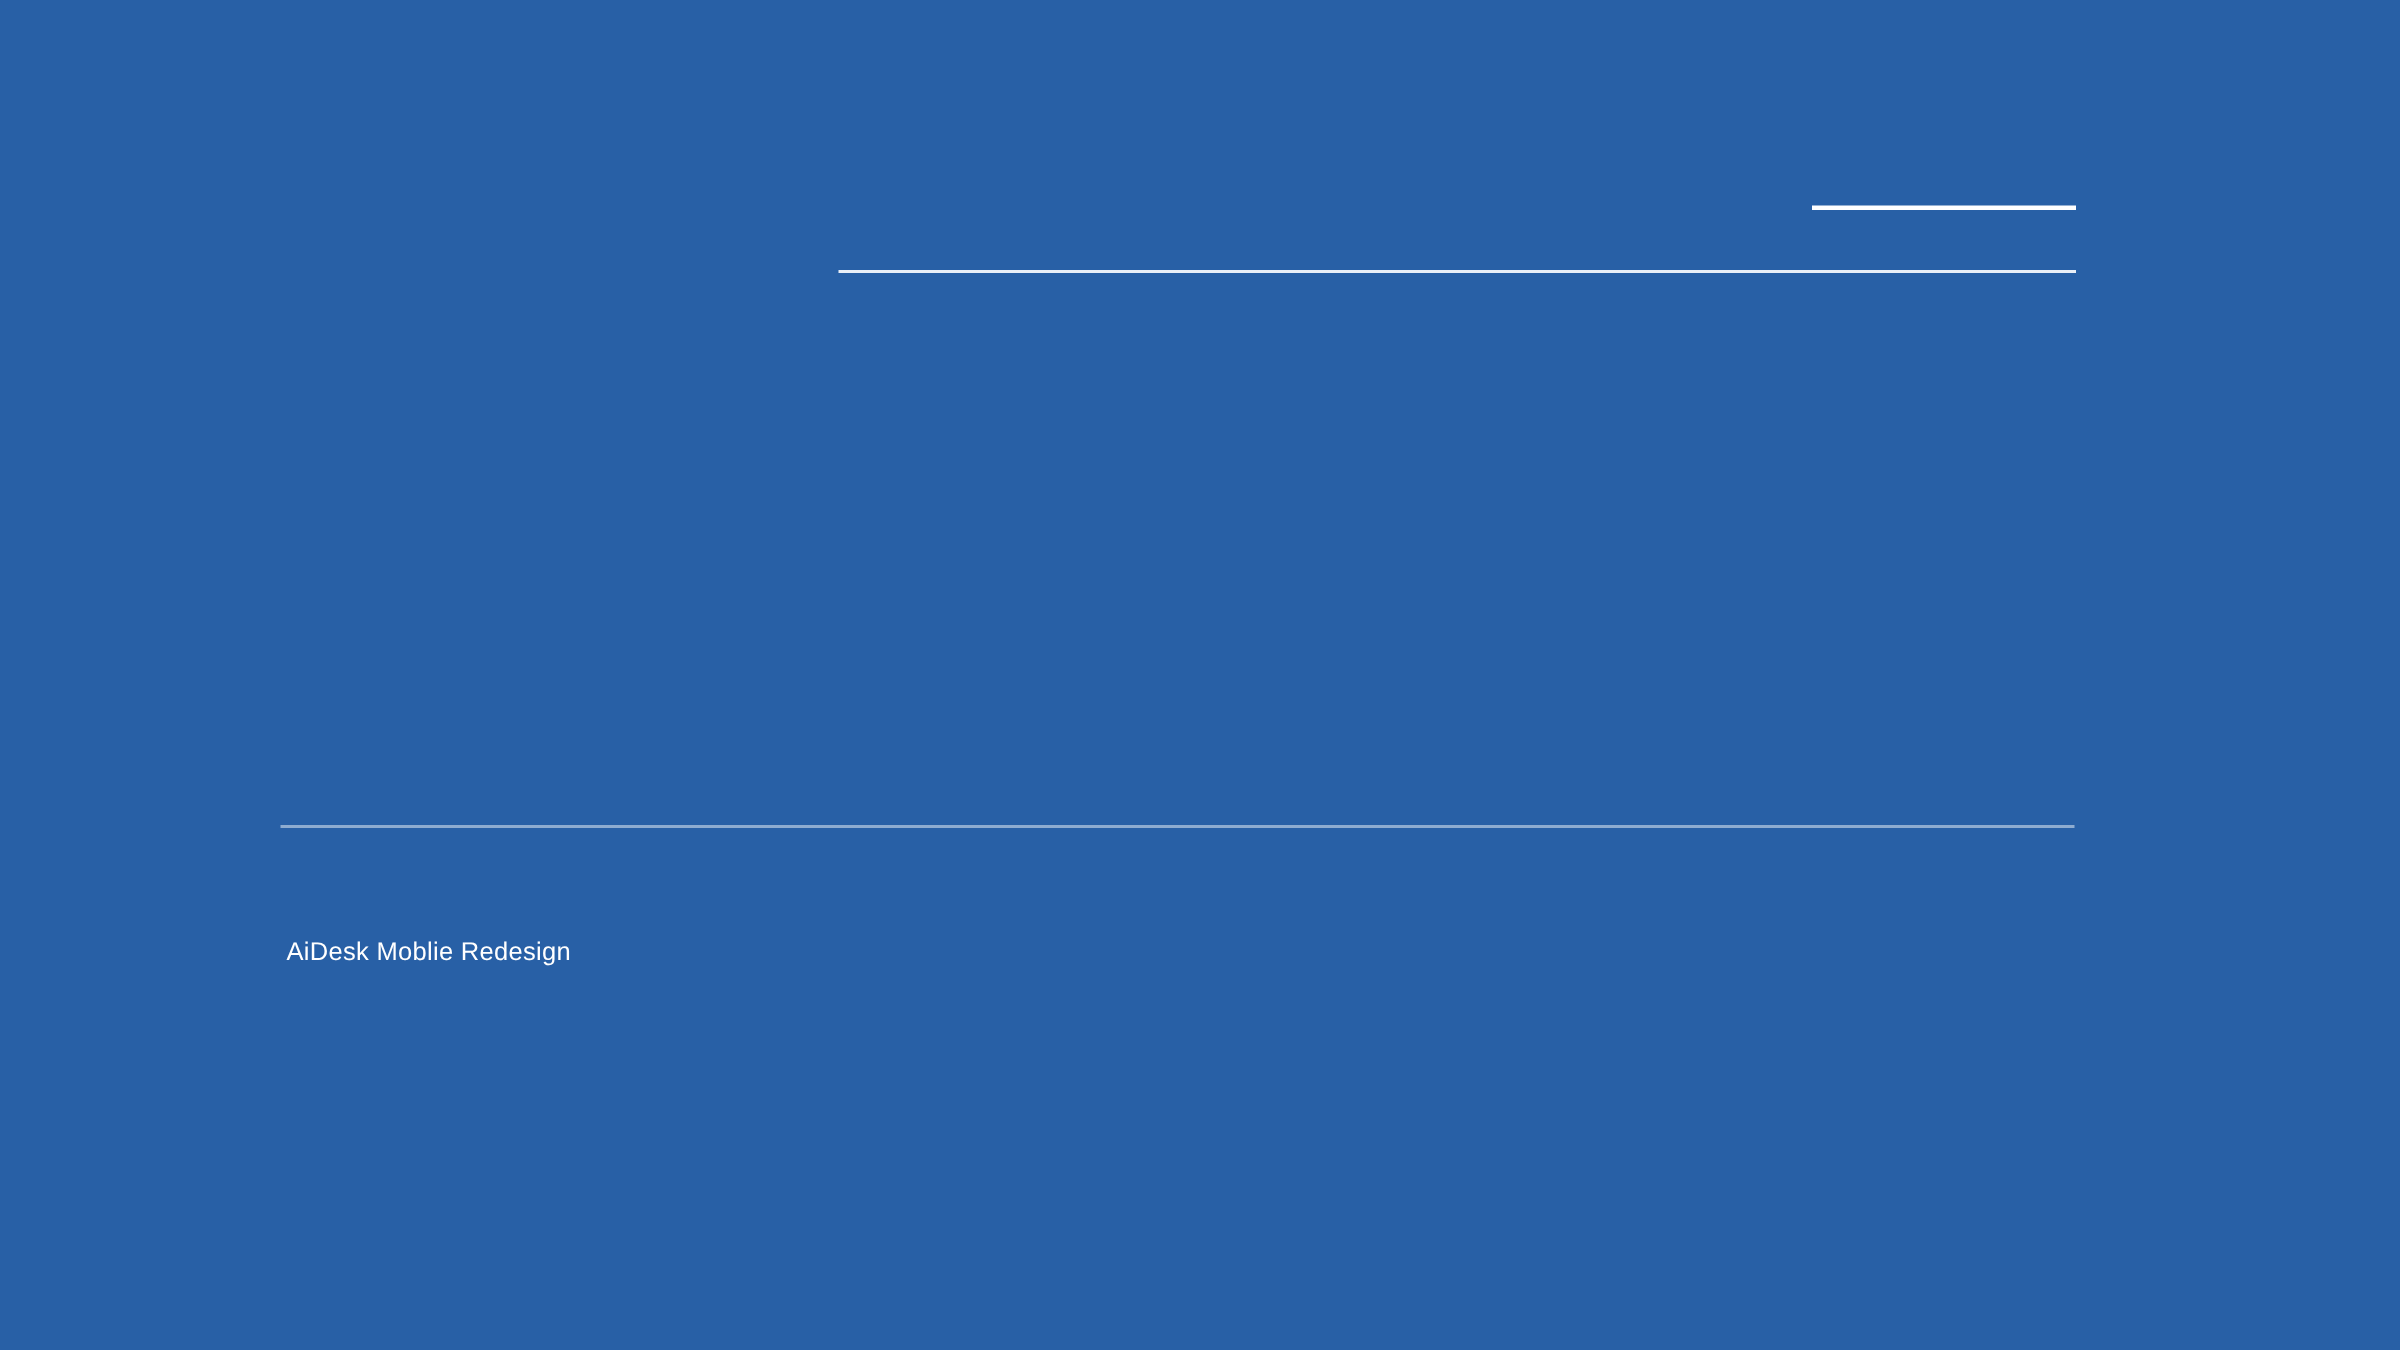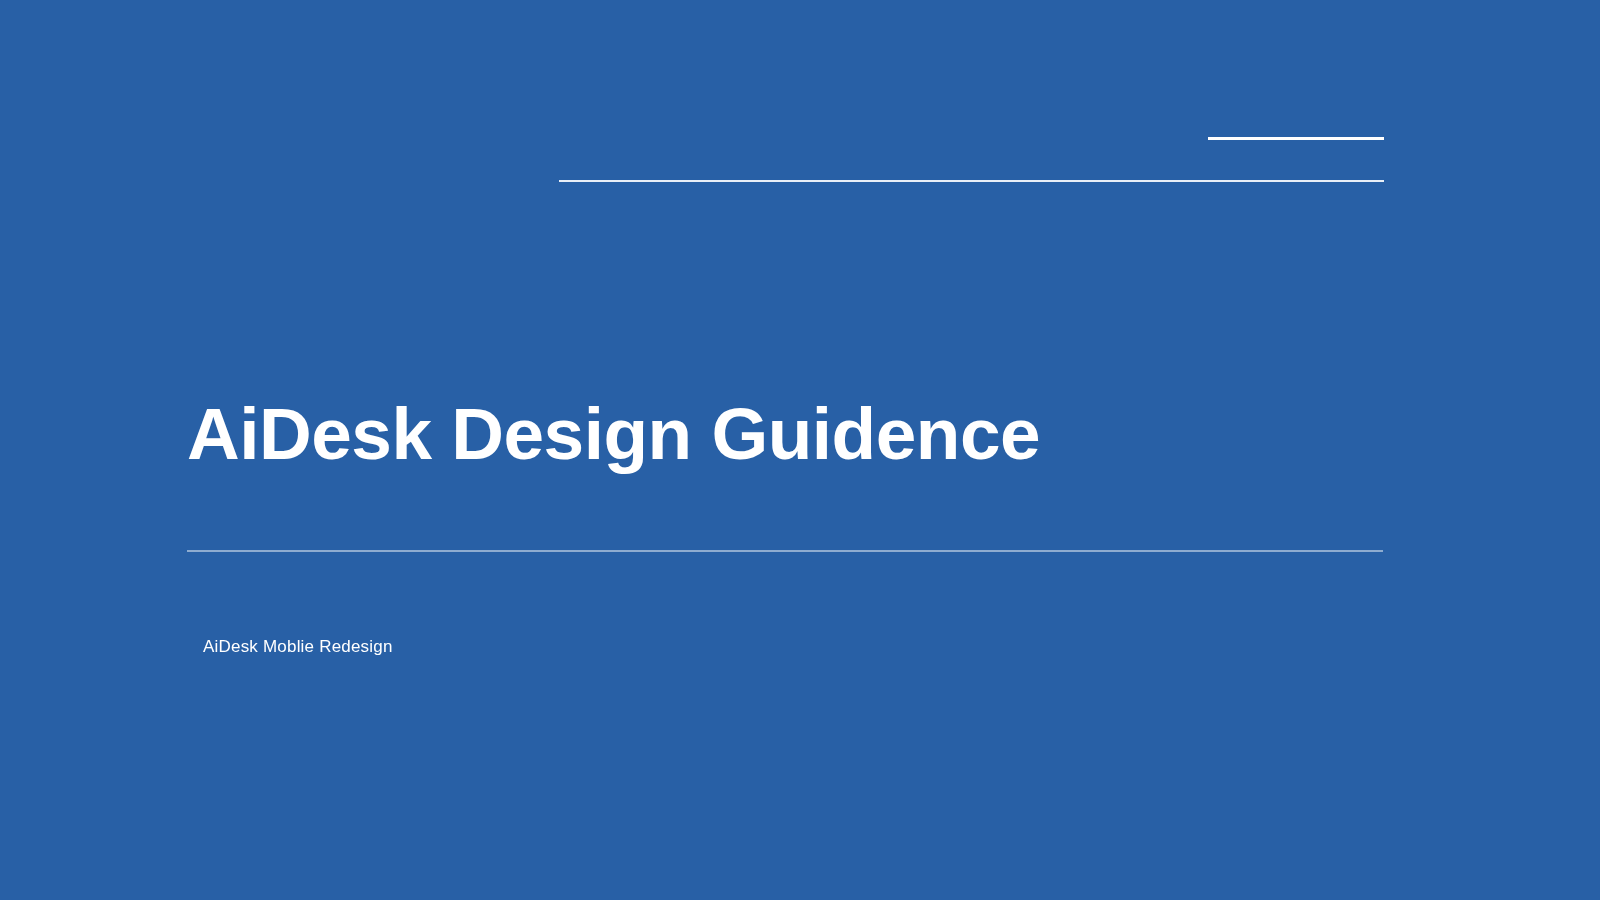--- a/index.html
+++ b/index.html
@@ -70,41 +70,38 @@
     width: 1196px;
     height: 2px;
     background: rgba(255, 255, 255, 0.48);
   }
 
   
   #page-subtitle {
     position: absolute;
     left: 187px;
     top: 620px;
-    margin: 16px;
+    margin: 4px;
     padding: 0;
     color: #ffffff;
     font-family: "Liberation Sans", sans-serif;
     font-size: 17px;
     font-weight: normal;
     line-height: 22px;
     letter-spacing: 0.2px;
     white-space: nowrap;
   }
 </style>
 </head>
 <body>
 
 <div id="slide">
 
   <div id="rule-thick" class="rule"></div>
 
   <div id="rule-thin" class="rule"></div>
 
-  <div id="title-block">
-    <h1 id="page-title">AiDesk Design Guidence</h1>
-  </div>
 
   <div id="title-divider"></div>
 
   <p id="page-subtitle">AiDesk Moblie Redesign</p>
 
 </div>
 
 </body></html>

